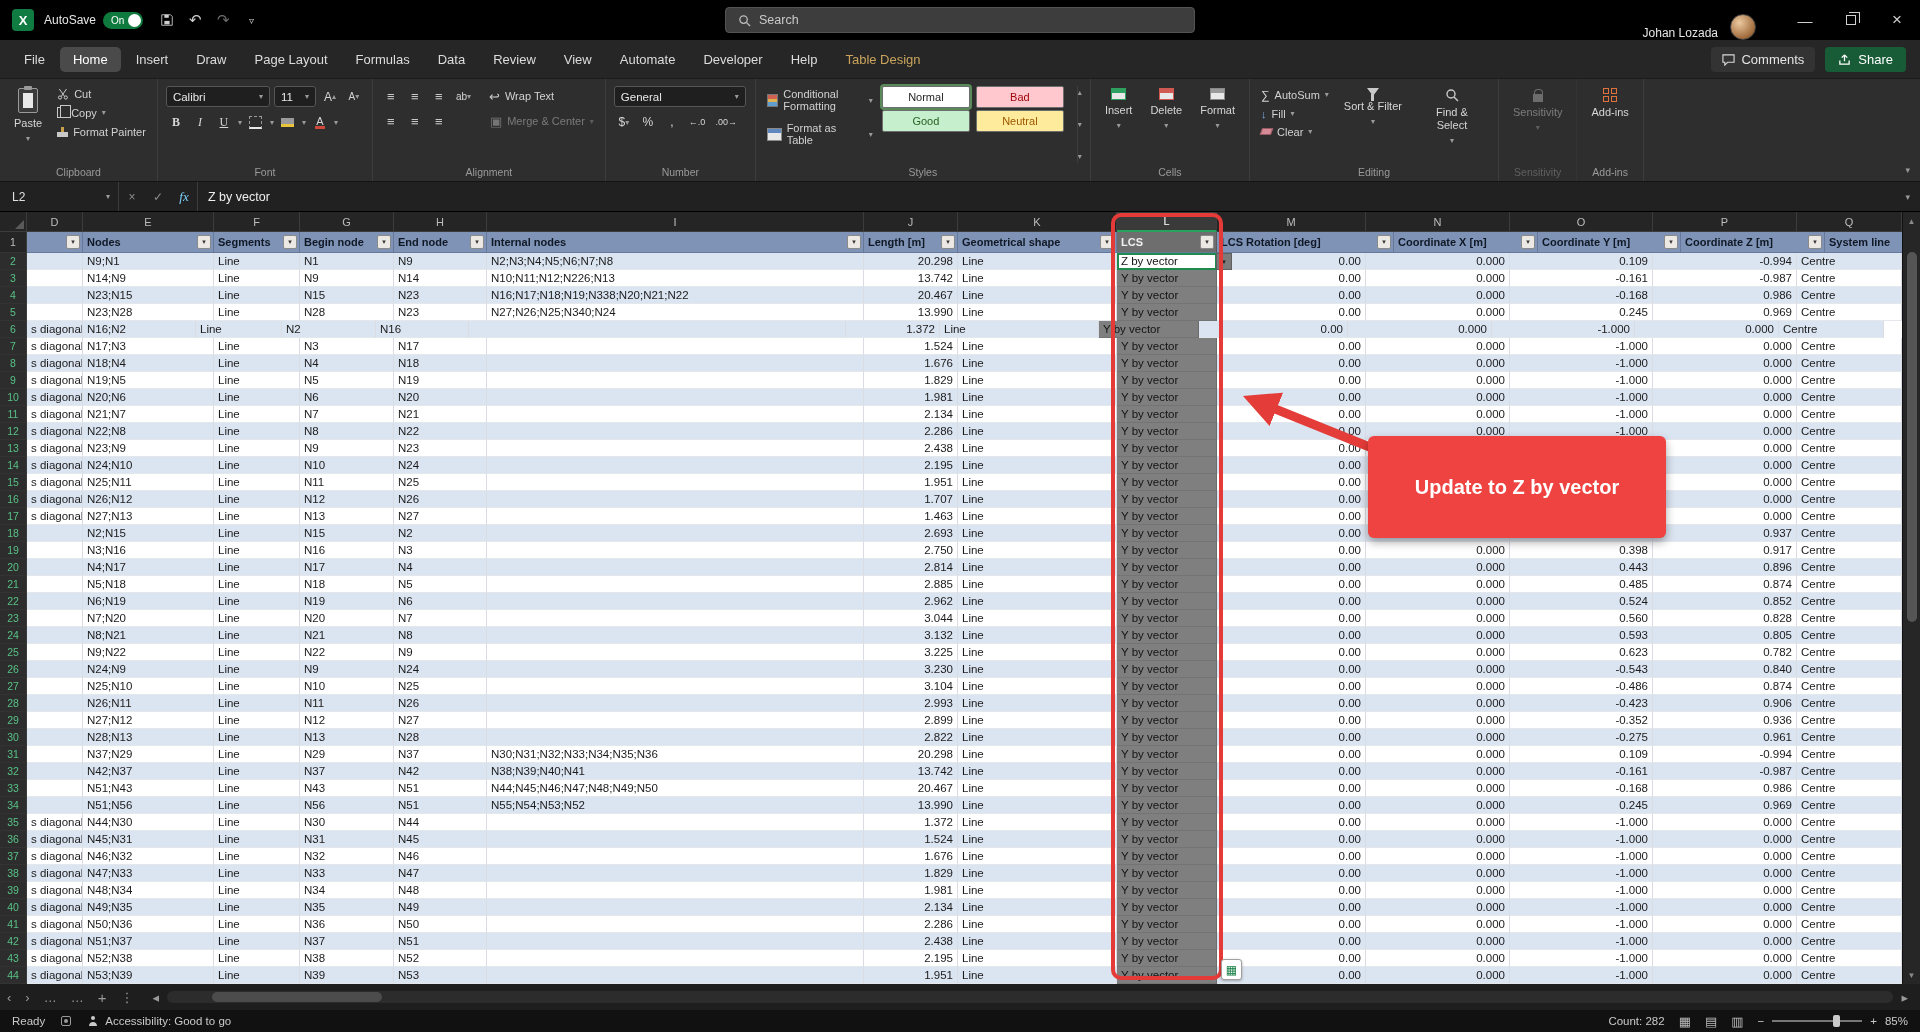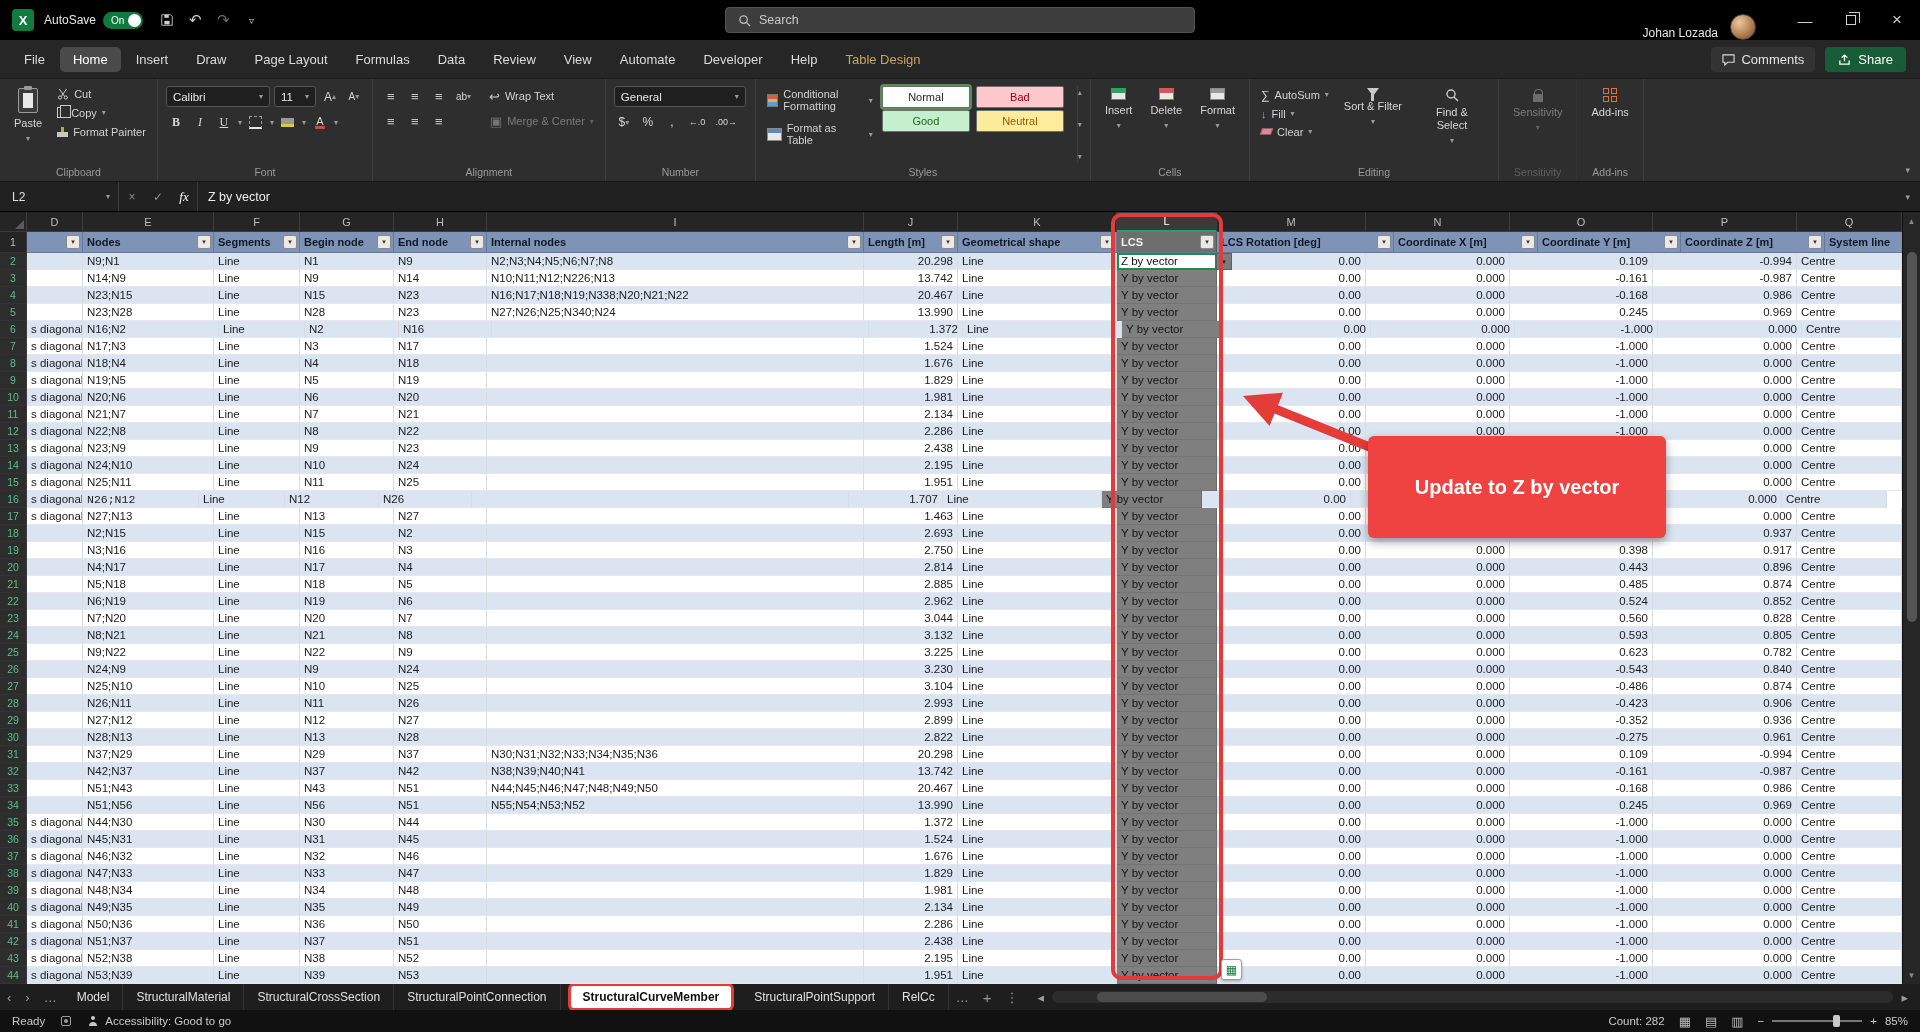--- a/index.html
+++ b/index.html
@@ -78,21 +78,21 @@
   .analyze-ico { width:18px; height:18px; border:2px solid #58a6d8; border-radius:50%; display:flex; align-items:flex-end; justify-content:center; gap:1.5px; padding-bottom:3px; }
   .analyze-ico i { width:2.5px; background:#58a6d8; display:block; }
   .ribbon-collapse { position:absolute; right:10px; bottom:6px; color:#9a9a9a; font-size:9px; }
 
   
   .formula-bar { height:30px; background:#212121; display:flex; align-items:center; border-bottom:1px solid #000; flex:none; color:#e0e0e0; }
   .name-box { width:118px; height:100%; display:flex; align-items:center; padding-left:12px; font-size:12px; }
   .name-dd { margin-left:auto; padding-right:8px; color:#9a9a9a; font-size:8px; }
   .fb-sep { width:1px; height:100%; background:#3c3c3c; }
   .fb-ico { width:26px; text-align:center; color:#8a8a8a; font-size:12px; }
-  .fx { font-family:"Liberation Serif", serif; font-style:italic; color:#ffffff; font-size:13px; }
+  .fx { font-family:"Liberation Serif", serif; font-style:italic; color:#7dd3fc; font-size:13px; }
   .fb-text { flex:1; padding-left:10px; font-size:12.5px; color:#efefef; }
   .fb-expand { padding-right:10px; color:#9a9a9a; font-size:9px; }
 
   
   .grid-area { height:772px; position:relative; background:#fff; display:flex; flex-direction:column; overflow:hidden; flex:none; }
   .col-strip { height:20px; display:flex; background:#252525; flex:none; }
   .cletter { border-right:1px solid #3c3c3c; border-bottom:1px solid #3c3c3c; color:#bdbdbd; font-size:11px; display:flex; align-items:center; justify-content:center; }
   .cletter.gutter { width:27px; position:relative; }
   .corner-tri { position:absolute; right:2px; bottom:2px; width:0; height:0; border-left:9px solid transparent; border-bottom:9px solid #5a5a5a; }
   .cletter.sel { background:#3a3a3a; color:#fff; border-bottom:2px solid #27a35c; }
@@ -618,21 +618,21 @@
           <div class="gcell lcs" style="width: 100px;">Y by vector</div>
           <div class="gcell num" style="width: 149px;">0.00</div>
           <div class="gcell num" style="width: 144px;">0.000</div>
           <div class="gcell num" style="width: 143px;">0.245</div>
           <div class="gcell num" style="width: 144px;">0.969</div>
           <div class="gcell" style="width: 105px;">Centre</div>
         </div>
         <div class="grow">
           <div class="rnum selrow">6</div>
           <div class="gcell band" style="width: 56px;">s diagonal</div>
-          <div class="gcell band" style="width: 136px; text-align: right;">N16;N2</div>
+          <div class="gcell band" style="width: 113px; text-align: right;">N16;N2</div>
           <div class="gcell band" style="width: 86px;">Line</div>
           <div class="gcell band" style="width: 94px;">N2</div>
           <div class="gcell band" style="width: 93px;">N16</div>
           <div class="gcell band" style="width: 377px;"></div>
           <div class="gcell num band" style="width: 94px;">1.372</div>
           <div class="gcell band" style="width: 159px;">Line</div>
           <div class="gcell band lcs" style="width: 100px;">Y by vector</div>
           <div class="gcell num band" style="width: 149px;">0.00</div>
           <div class="gcell num band" style="width: 144px;">0.000</div>
           <div class="gcell num band" style="width: 143px;">-1.000</div>
@@ -788,21 +788,21 @@
           <div class="gcell lcs" style="width: 100px;">Y by vector</div>
           <div class="gcell num" style="width: 149px;">0.00</div>
           <div class="gcell num" style="width: 144px;">0.000</div>
           <div class="gcell num" style="width: 143px;">-1.000</div>
           <div class="gcell num" style="width: 144px;">0.000</div>
           <div class="gcell" style="width: 105px;">Centre</div>
         </div>
         <div class="grow">
           <div class="rnum selrow">16</div>
           <div class="gcell band" style="width: 56px;">s diagonal</div>
-          <div class="gcell band" style="width: 116px; font-family: Liberation Mono, monospace;">N26;N12</div>
+          <div class="gcell band" style="width: 131px;">N26;N12</div>
           <div class="gcell band" style="width: 86px;">Line</div>
           <div class="gcell band" style="width: 94px;">N12</div>
           <div class="gcell band" style="width: 93px;">N26</div>
           <div class="gcell band" style="width: 377px;"></div>
           <div class="gcell num band" style="width: 94px;">1.707</div>
           <div class="gcell band" style="width: 159px;">Line</div>
           <div class="gcell band lcs" style="width: 100px;">Y by vector</div>
           <div class="gcell num band" style="width: 149px;">0.00</div>
           <div class="gcell num band" style="width: 144px;">0.000</div>
           <div class="gcell num band" style="width: 143px;">-1.000</div>
@@ -1290,29 +1290,20 @@
       <div class="vs-arrow">▲</div>
       <div class="vthumb"></div>
       <div class="vs-arrow bottom">▼</div>
     </div>
   </div>
 
   <div class="sheet-bar">
     <span class="nav">‹</span>
     <span class="nav">›</span>
     <span class="nav">…</span>
-    <div style="display:flex;align-items:center;height:100%;">
-        <div class="stab">Model</div>
-        <div class="stab">StructuralMaterial</div>
-        <div class="stab">StructuralCrossSection</div>
-        <div class="stab">StructuralPointConnection</div>
-        <div class="stab active">StructuralCurveMember</div>
-        <div class="stab">StructuralPointSupport</div>
-        <div class="stab">RelCc</div>
-      </div>
     <span class="nav">…</span>
     <span class="nav" style="font-size:15px;">+</span>
     <span class="nav">⋮</span>
     <div class="sheet-scroll">
       <span class="nav" style="padding:0 2px;">◂</span>
       <div class="htrack">
           <div class="hthumb"></div>
         </div>
       <span class="nav" style="padding:0 2px;">▸</span>
     </div>

